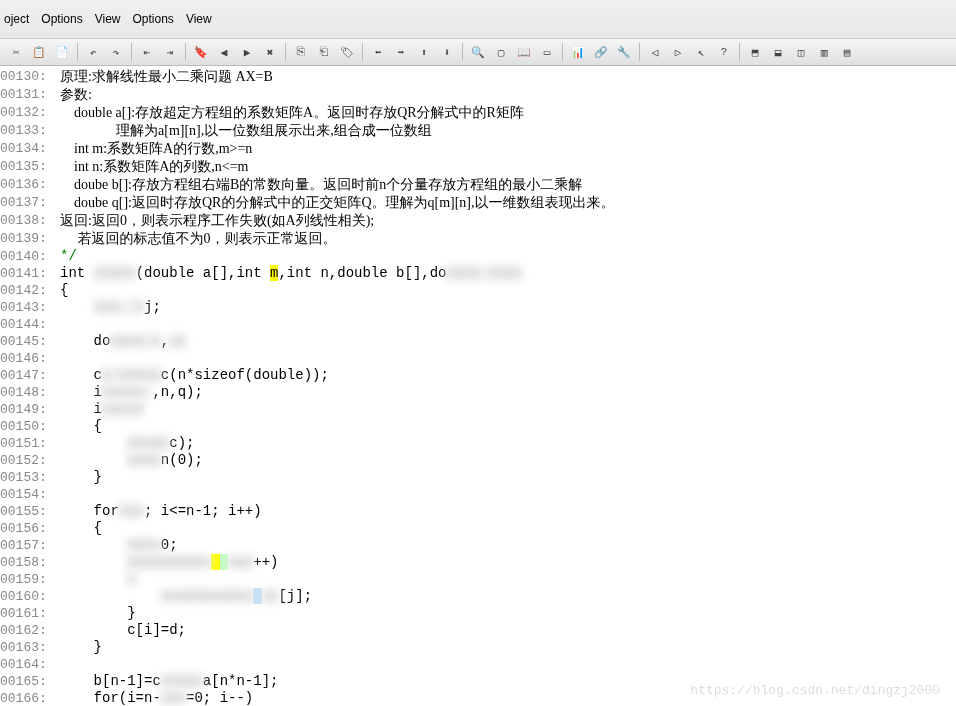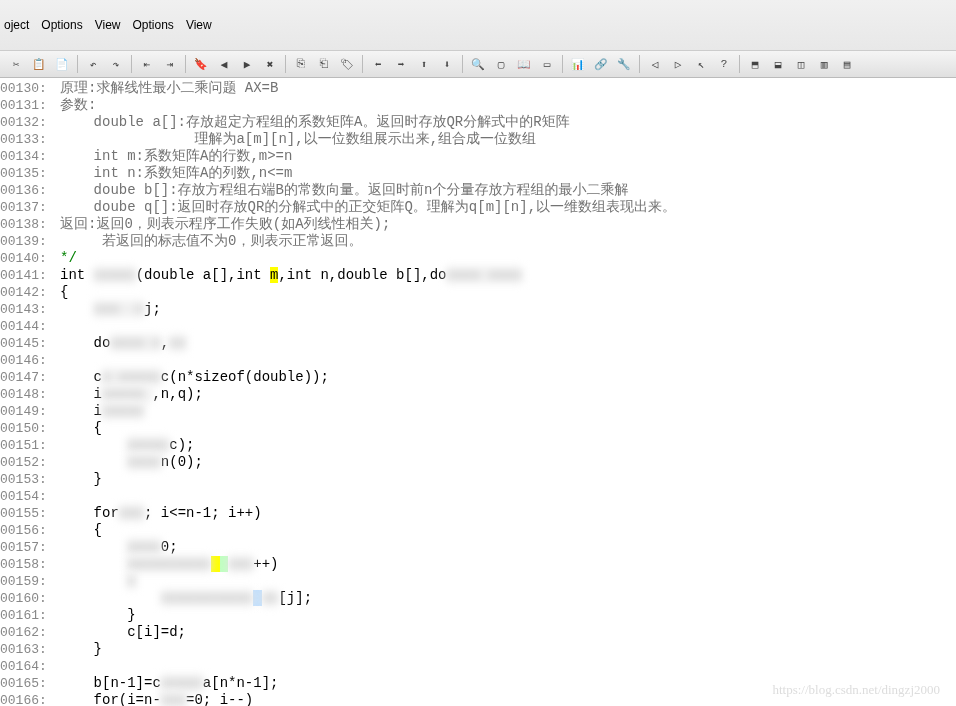--- a/index.html
+++ b/index.html
@@ -7,21 +7,21 @@
   font-family: "Consolas", "Courier New", monospace;
   font-size: 14px;
   background: #fff;
   width: 956px;
   height: 706px;
   overflow: hidden;
 }
 .menubar {
   background: linear-gradient(#f0f0f0, #e8e8e8);
   border-bottom: 1px solid #ccc;
-  padding: 18px 4px;
+  padding: 12px 4px;
   font-family: "Segoe UI", Tahoma, sans-serif;
   font-size: 12px;
   display: flex;
   gap: 12px;
 }
 .menu-item { cursor: default; }
 .toolbar {
   background: linear-gradient(#f5f5f5, #e0e0e0);
   border-bottom: 1px solid #bbb;
   padding: 3px 6px;
@@ -51,38 +51,38 @@
 .line { display: flex; }
 .gutter {
   width: 60px;
   text-align: left;
   color: #888;
   padding-right: 4px;
   flex-shrink: 0;
   font-size: 13px;
 }
 .code { flex: 1; }
-.blue { color: #737373; }
+.blue { color: #000000; font-family: Liberation Serif, serif; }
 .green { color: #008000; }
 .hl-y { background: #ffff00; }
 .hl-g { background: #c0ffc0; }
 .hl-r { background: #ffc0c0; }
 .hl-b { background: #c0e0ff; }
 .blur {
   position: relative;
   filter: blur(4px);
   color: #aaa;
   background: #f0f0f0;
 }
 .watermark {
   position: absolute;
   bottom: 8px;
   right: 16px;
   color: #ddd;
-  font-family: Liberation Serif, serif;
+  font-family: Liberation Mono, monospace;
   font-size: 13px;
 }
 </style>
 </head>
 <body>
 
 <div class="menubar">
   <span class="menu-item">oject</span>
   <span class="menu-item">Options</span>
   <span class="menu-item">View</span>

